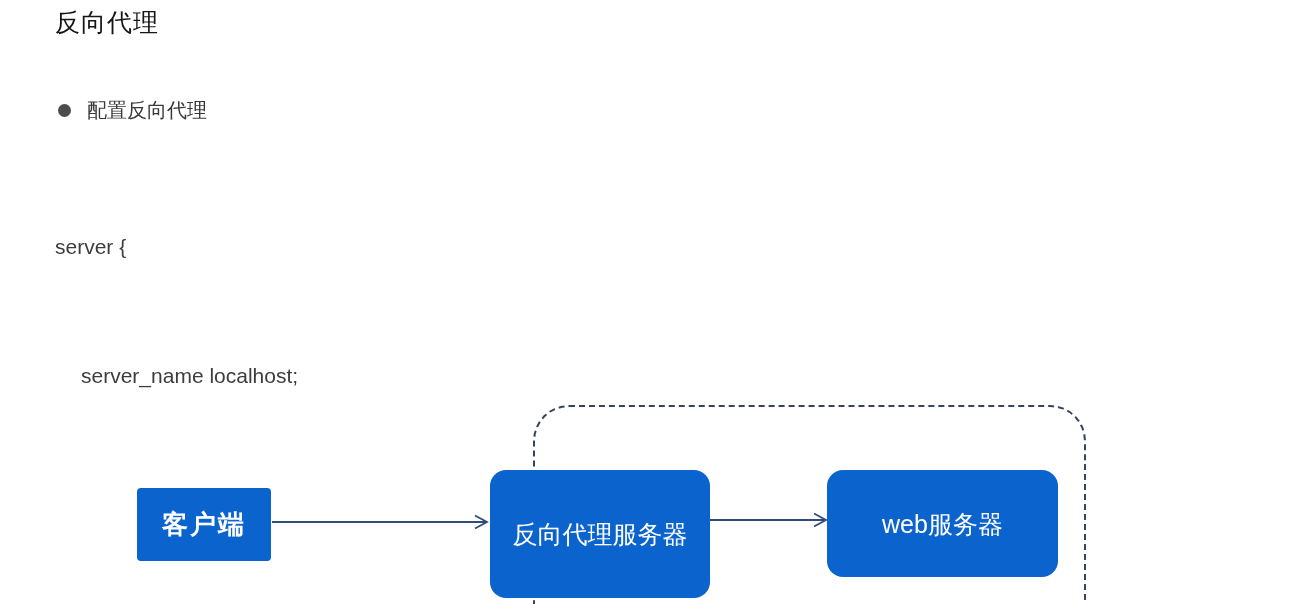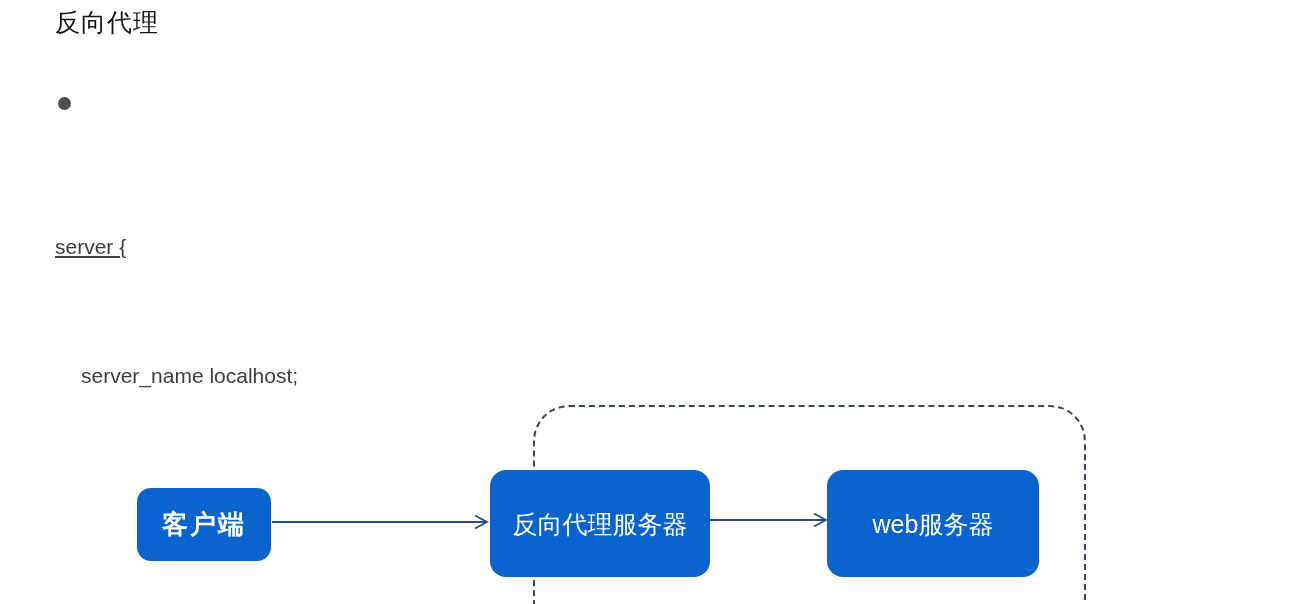--- a/index.html
+++ b/index.html
@@ -37,21 +37,21 @@
   }
   .code-block {
     position: absolute;
     left: 55px; top: 139px;
     font-size: 21px;
     color: #3d3d3d;
     line-height: 43px;
     white-space: pre;
   }
   .cl { height: 43px; }
-  .i0 { padding-left: 0; text-decoration: underline; }
+  .i0 { padding-left: 0; }
   .i1 { padding-left: 26px; }
 
   
   .dashed-group {
     position: absolute;
     left: 533px; top: 405px;
     width: 553px; height: 330px;
     border: 2px dashed #36435c;
     border-radius: 36px;
     background: transparent;
@@ -62,52 +62,53 @@
     color: #ffffff;
     display: flex;
     flex-direction: column;
     align-items: center;
     justify-content: center;
     text-align: center;
   }
   .node-client {
     left: 137px; top: 488px;
     width: 134px; height: 73px;
-    border-radius: 14px;
+    border-radius: 4px;
     font-size: 26px;
     font-weight: 600;
     letter-spacing: 2px;
   }
   .node-proxy {
     left: 490px; top: 470px;
-    width: 220px; height: 107px;
+    width: 220px; height: 128px;
     border-radius: 16px;
     font-size: 25px;
     line-height: 34px;
     font-weight: 500;
   }
   .node-web {
     left: 827px; top: 470px;
-    width: 212px; height: 107px;
+    width: 231px; height: 107px;
     border-radius: 16px;
     font-size: 25px;
     line-height: 34px;
     font-weight: 500;
   }
   .arrow-svg { position: absolute; }
   .arrow1 { left: 271px; top: 512px; }
   .arrow2 { left: 710px; top: 510px; }
 </style>
 </head>
 <body>
 
 <h1 class="page-title">反向代理</h1>
 
 <div class="bullet-line">
   <span class="bullet-dot"></span>
+  <span>配置反向代理</span>
 </div>
 
 <div class="code-block">
   <div class="cl i0">server {</div>
   <div class="cl i1">server_name localhost;</div>
   
   
   
   
 </div>

